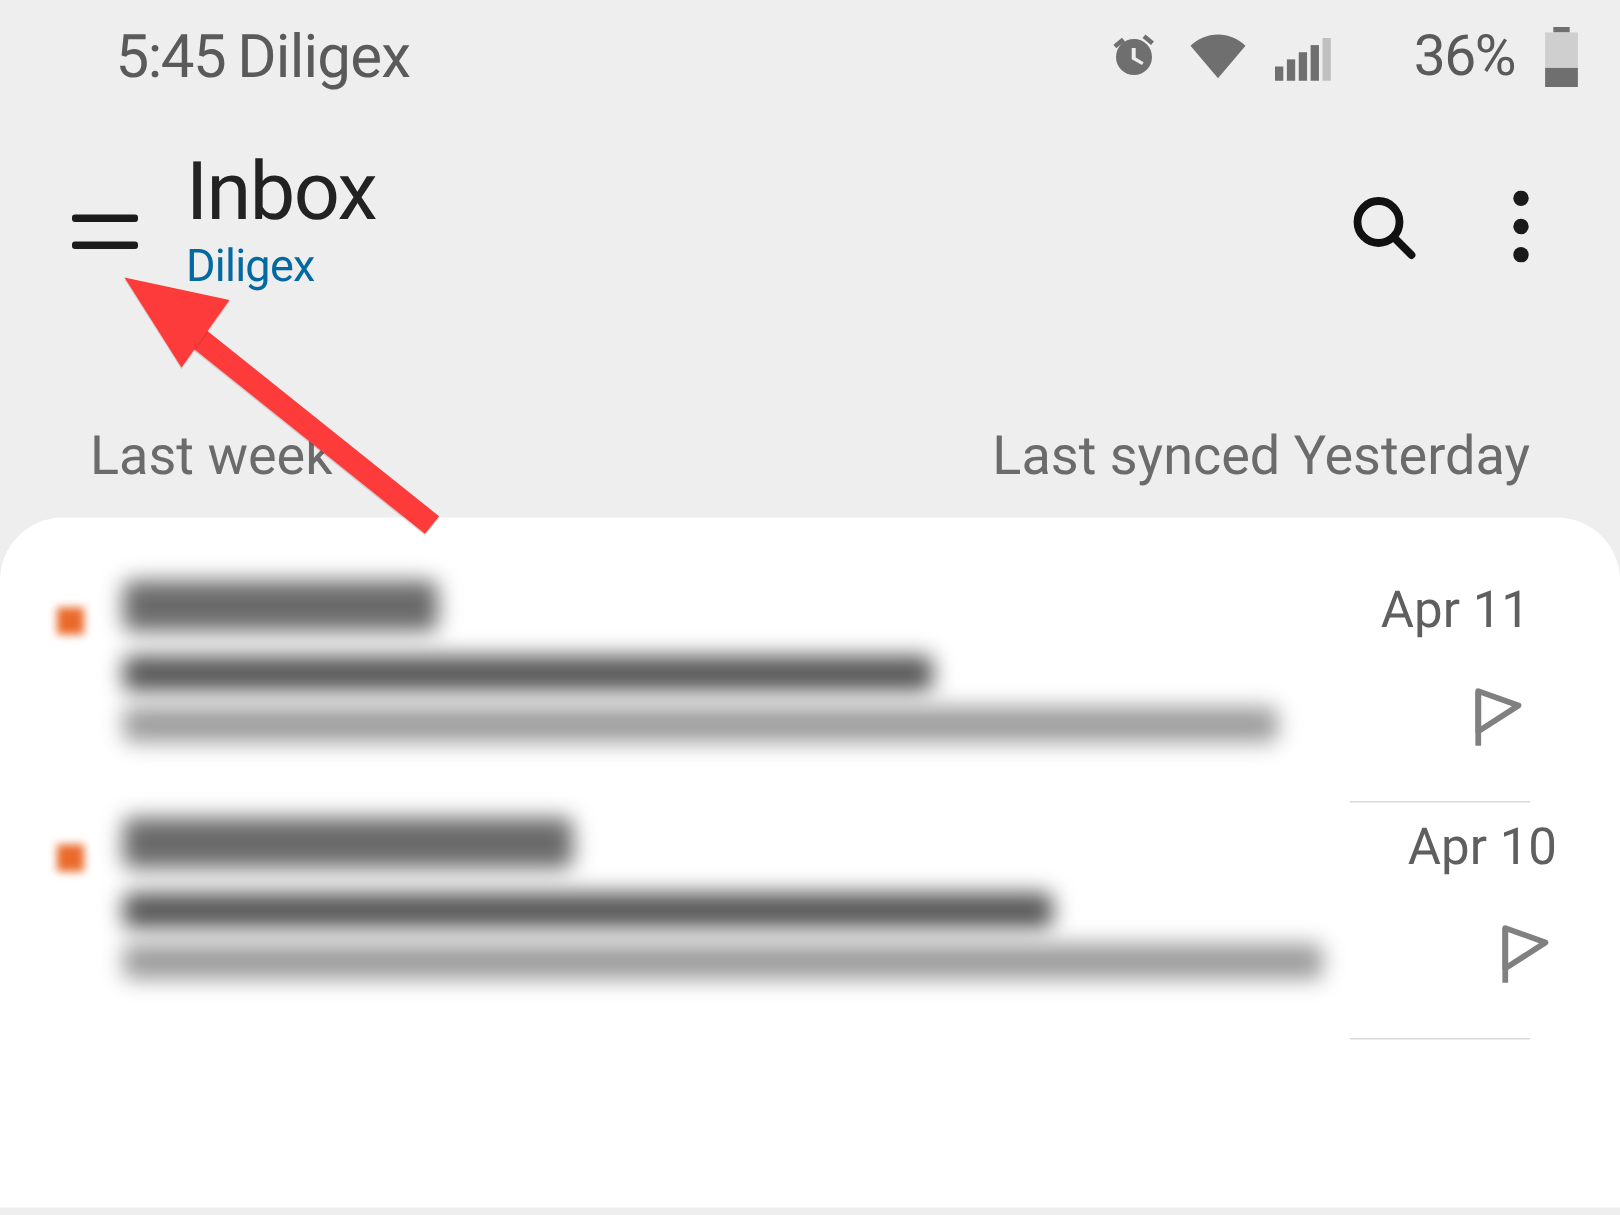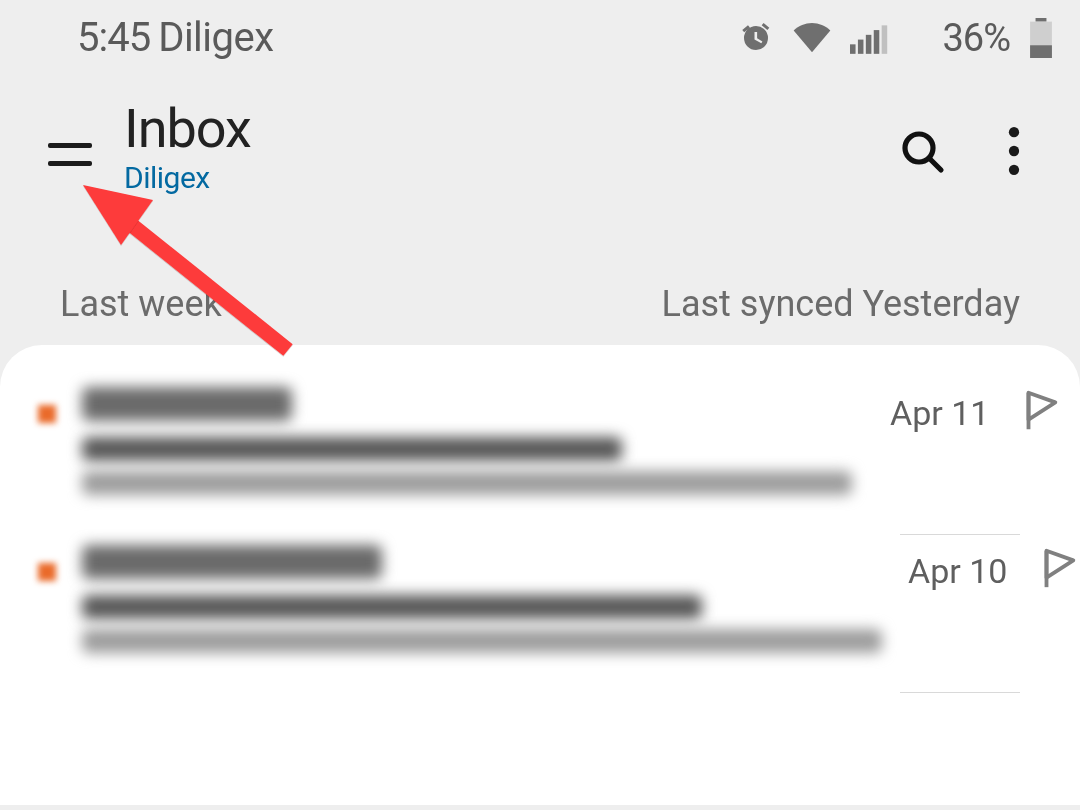--- a/index.html
+++ b/index.html
@@ -123,21 +123,21 @@
       height: 34px; width: 210px; background: #6a6a6a; border-radius: 6px;
       filter: blur(7px); margin-bottom: 16px;
     }
     .msg-line {
       height: 24px; background: #9d9d9d; border-radius: 6px;
       filter: blur(7px); margin-bottom: 10px;
     }
     .line-a { width: 540px; background:#575757; }
     .line-b { width: 770px; }
     .msg-right {
-      display: flex; flex-direction: row; align-items: flex-end; gap: 28px;
+      display: flex; flex-direction: column; align-items: flex-end; gap: 28px;
       width: 130px; flex-shrink: 0;
     }
     .msg-date {
       font-size: 34px; color: #5f5f5f; white-space: nowrap;
     }
     .flag-btn svg { display:block; }
     .msg-sep {
       position: absolute;
       right: 60px;
       bottom: 0;

